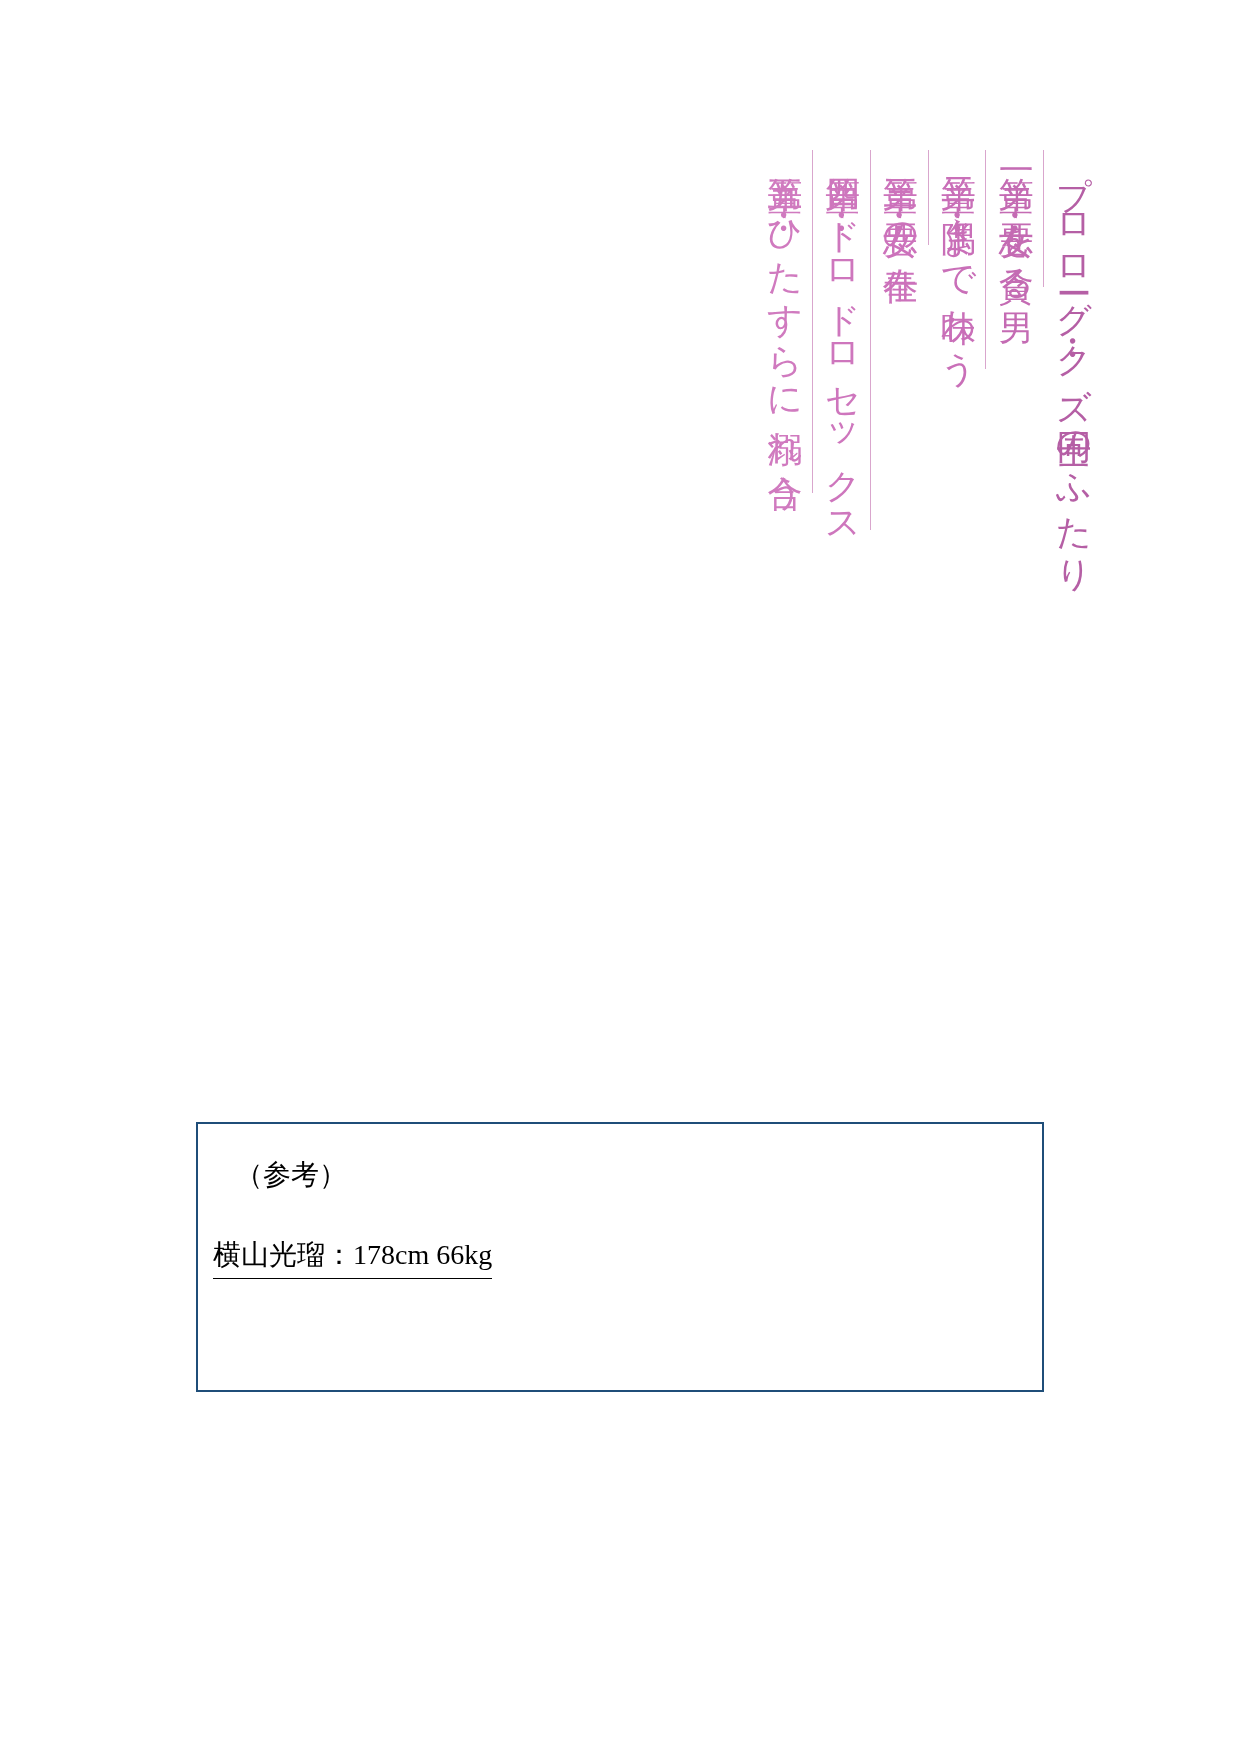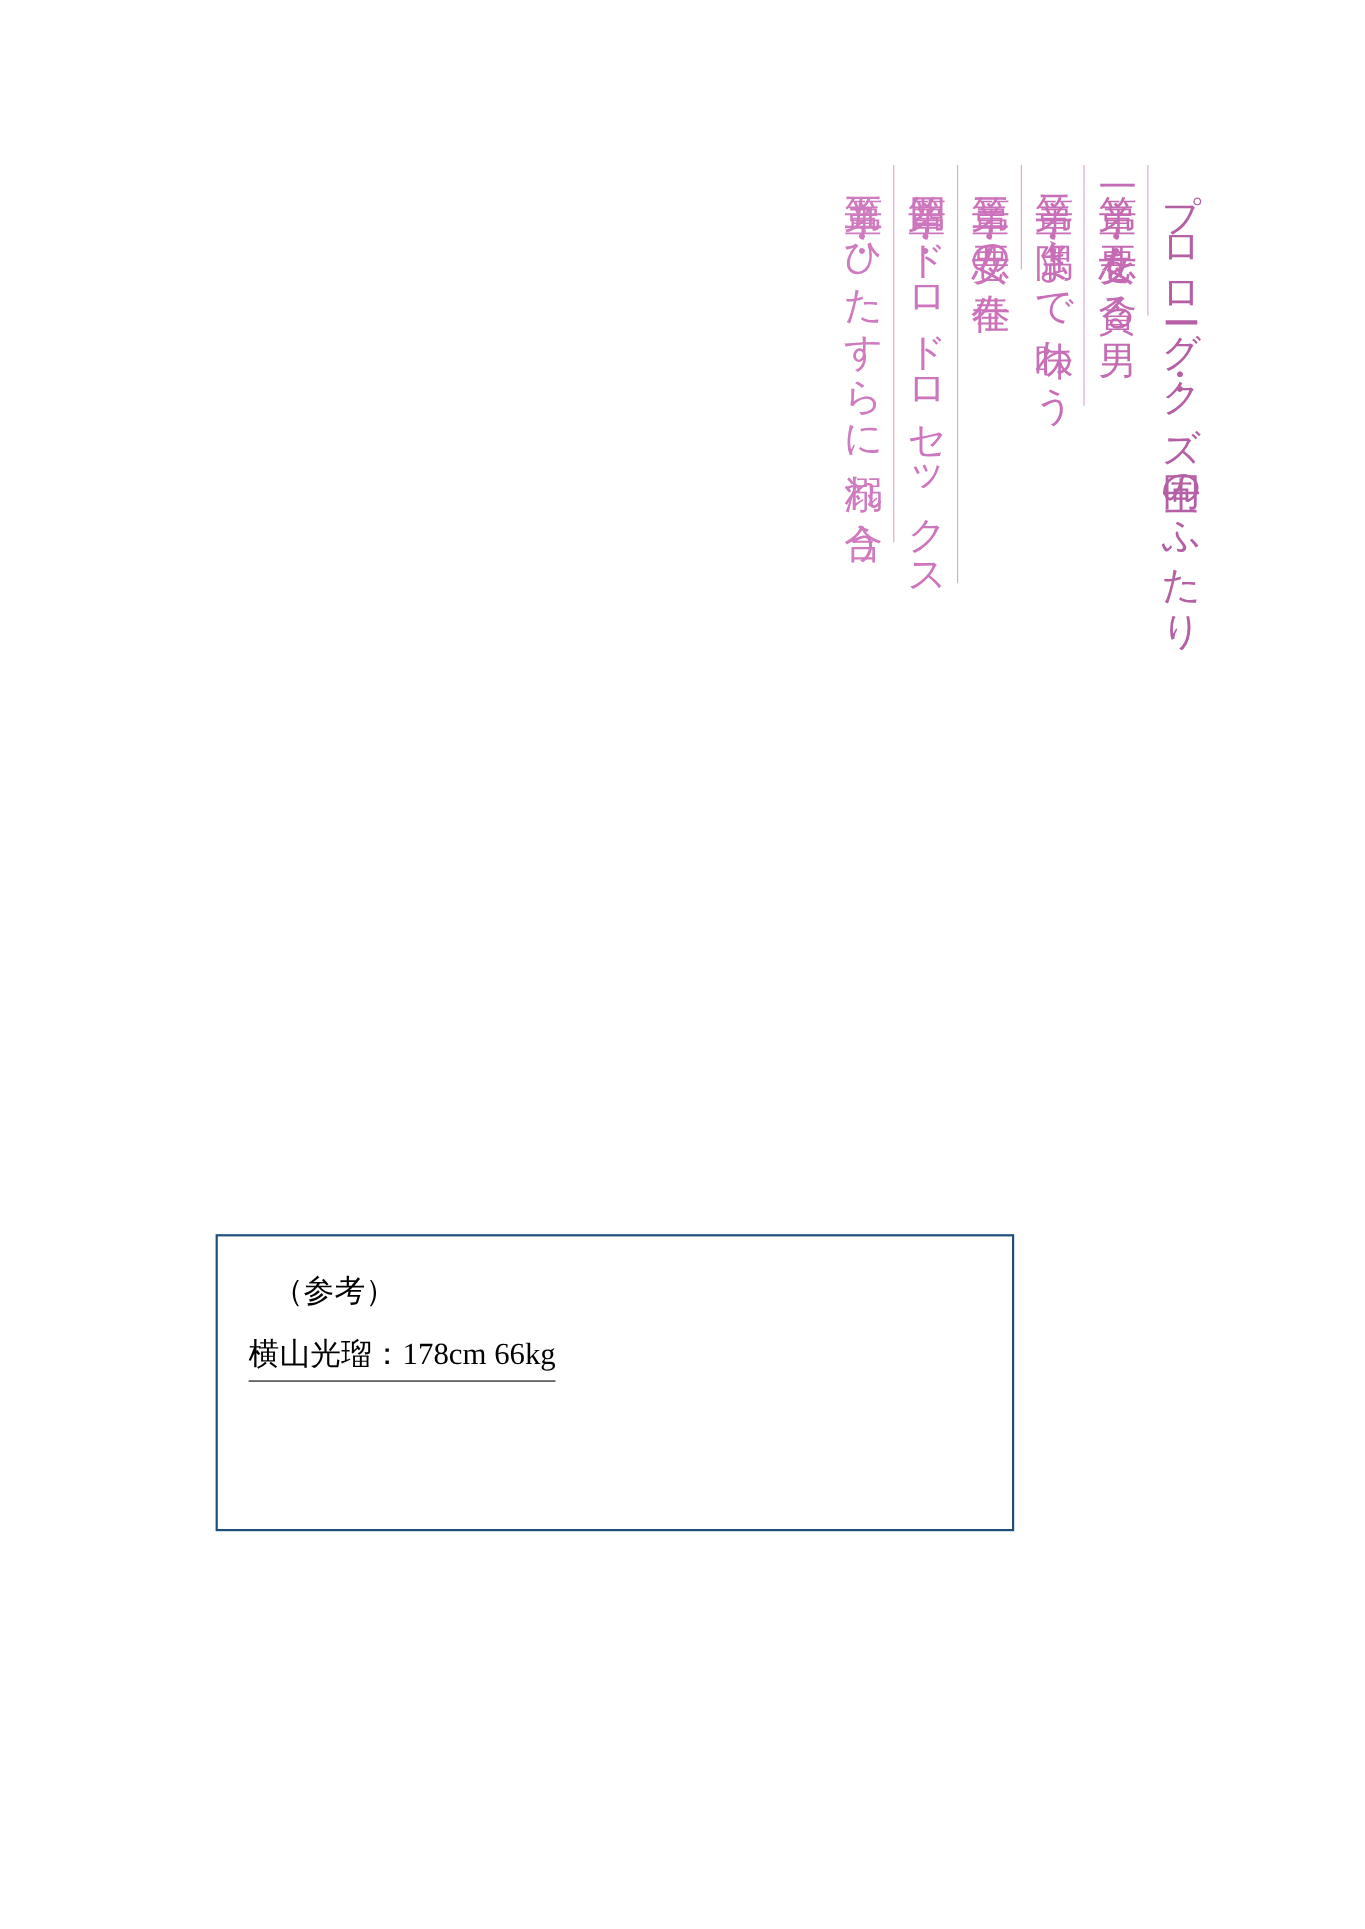--- a/index.html
+++ b/index.html
@@ -47,36 +47,36 @@
   .toc-line.c2 { color: #c96fb8; }
   .toc-line.c3 { color: #cc72bb; }
   .toc-line.c4 { color: #ce76bd; }
   .toc-line.c5 { color: #d07abf; }
 
   
   #reference-box {
     position: absolute;
     left: 196px;
     top: 1122px;
-    width: 726px;
+    width: 848px;
     height: 270px;
     border: 2px solid #1f4e79;
     box-sizing: border-box;
-    padding: 30px 28px 0 28px;
+    padding: 30px 28px 0 15px;
   }
   .ref-title {
     font-size: 28px;
     line-height: 1.5;
     padding-left: 22px;
     color: #000;
   }
   .ref-line {
     font-size: 28px;
     line-height: 1.55;
-    margin-top: 14px;
+    margin-top: 37px;
     color: #000;
   }
   .ref-line span.u {
     border-bottom: 1px solid #000;
     padding-bottom: 2px;
     display: inline-block;
   }
 </style>
 </head>
 <body>

